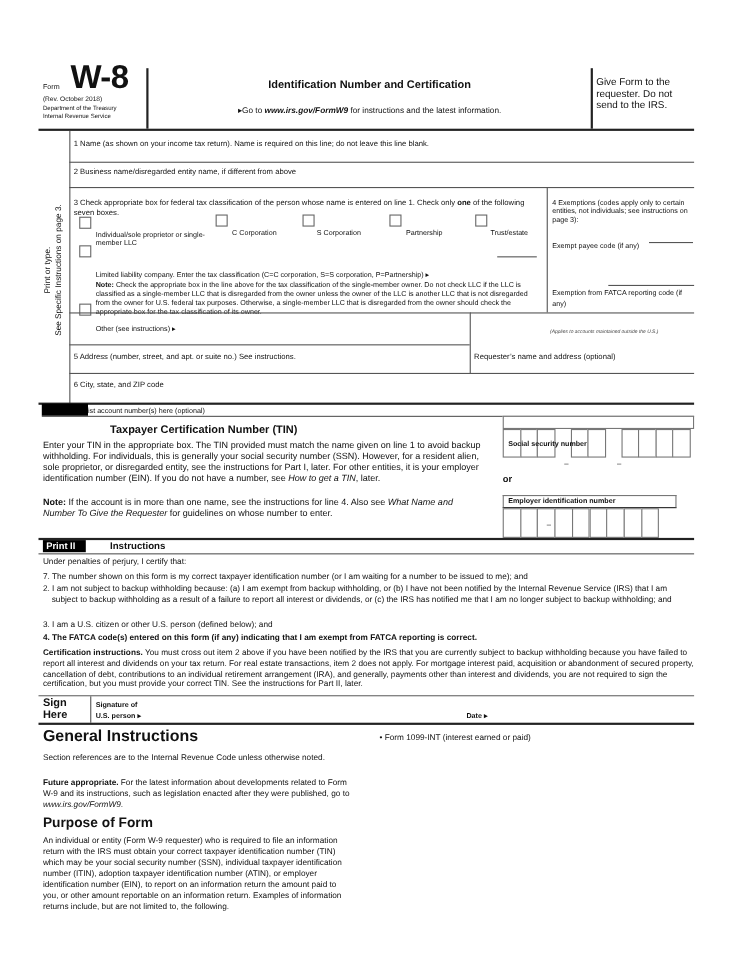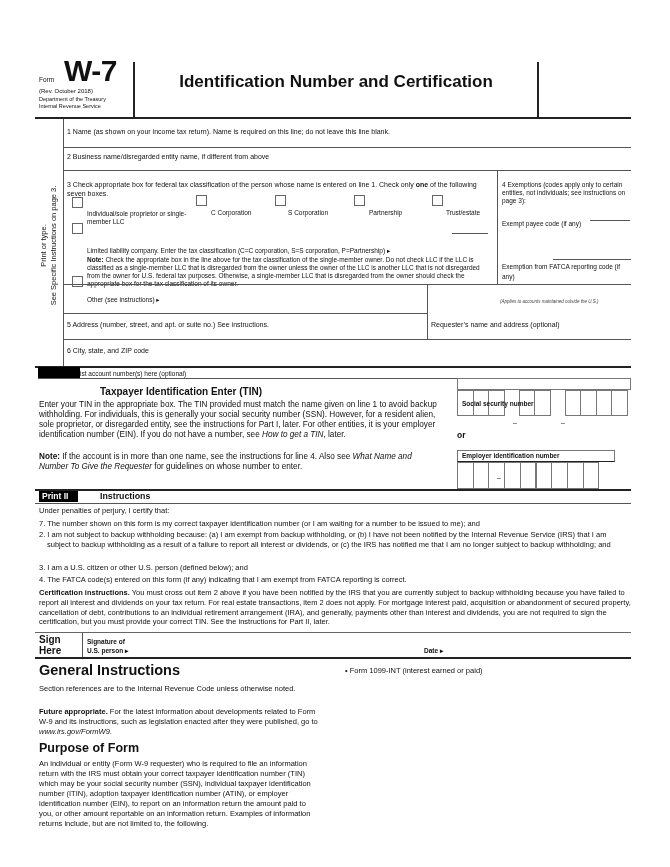--- a/index.html
+++ b/index.html
@@ -16,30 +16,34 @@
   .cb { position:absolute; width:9px; height:9px; border:1px solid #666; background:#fff; }
   .b { font-weight:bold; }
   .i { font-style:italic; }
   .cell { position:absolute; border:1px solid #777; box-sizing:border-box; background:#fff; }
 </style>
 </head>
 <body>
 
 <div class="abs" style="left:0;top:0;width:670px;height:120px;">
   <span class="abs" style="left:39px;top:76px;font-size:6.5px;">Form</span>
-  <span class="abs b" style="left:64px;top:54px;font-size:30px;letter-spacing:-0.5px;">W-7</span>
+  <span class="abs b" style="left:64px;top:54px;font-size:30px;letter-spacing:-0.5px;">W-8</span>
   <div class="abs t6" style="left:39px;top:88px;">(Rev. October 2018)</div>
   <div class="abs" style="left:39px;top:96px;font-size:5.5px;">Department of the Treasury</div>
   <div class="abs" style="left:39px;top:103px;font-size:5.5px;">Internal Revenue Service</div>
 
   <div class="vthick" style="left:133px;top:62px;height:55px;"></div>
 
-  <div class="abs b" style="left:136px;top:72px;width:400px;text-align:center;font-size:17px;">Identification Number and Certification</div>
+  <div class="abs b" style="left:136px;top:72px;width:400px;text-align:center;font-size:10px;">Identification Number and Certification</div>
+  <div class="abs" style="left:136px;top:96px;width:400px;text-align:center;font-size:7.5px;">
+    <span>▸Go to </span><span class="i b">www.irs.gov/FormW9</span><span> for instructions and the latest information.</span>
+  </div>
 
   <div class="vthick" style="left:537px;top:62px;height:55px;"></div>
+  <div class="abs" style="left:542px;top:69px;width:90px;font-size:9px;line-height:10.5px;">Give Form to the requester. Do not send to the IRS.</div>
 
   <div class="hthick" style="left:35px;top:117px;width:596px;"></div>
 </div>
 
 <div class="vline" style="left:63px;top:119px;height:250px;"></div>
 
 <div class="abs" style="left:30px;top:176px;width:36px;height:140px;">
   <div class="abs" style="left:-52px;top:60px;width:140px;transform:rotate(-90deg);text-align:center;font-size:7.5px;line-height:9.5px;">
     <div>Print or type.</div>
     <div>See Specific Instructions on page 3.</div>
@@ -99,21 +103,21 @@
 <div class="hline" style="left:63px;top:339px;width:568px;"></div>
 
 <div class="abs t7" style="left:67px;top:347px;">6  City, state, and ZIP code</div>
 <div class="abs" style="left:64px;top:356px;width:362px;height:10px;"></div>
 <div class="hthick" style="left:35px;top:366px;width:596px;"></div>
 
 <div class="abs" style="left:38px;top:367px;width:42px;height:11px;background:#000;"></div>
 <div class="abs" style="left:80px;top:370px;font-size:6.5px;">ist account number(s) here (optional)</div>
 <div class="hline" style="left:38px;top:378px;width:593px;"></div>
 
-<div class="abs b" style="left:100px;top:386px;font-size:10px;">Taxpayer Identification Enter (TIN)</div>
+<div class="abs b" style="left:100px;top:386px;font-size:10px;">Taxpayer Certification Number (TIN)</div>
 <div class="abs t8" style="left:39px;top:400px;width:403px;">
   <span>Enter your TIN in the appropriate box. The TIN provided must match the name given on line 1 to avoid backup withholding. For individuals, this is generally your social security number (SSN). However, for a resident alien, sole proprietor, or disregarded entity, see the instructions for Part I, later. For other entities, it is your employer identification number (EIN). If you do not have a number, see </span><span class="i">How to get a TIN</span><span>, later.</span>
 </div>
 <div class="abs t8" style="left:39px;top:452px;width:403px;">
   <span class="b">Note:</span><span> If the account is in more than one name, see the instructions for line 4. Also see </span><span class="i">What Name and Number To Give the Requester</span><span> for guidelines on whose number to enter.</span>
 </div>
 
 <div class="cell" style="left:457px;top:378px;width:174px;height:12px;"></div>
 <div id="ssn-cells">
     <div class="cell" style="left: 457px; top: 390px; width: 16.5px; height: 26px;"></div>
@@ -148,21 +152,21 @@
 
 <div class="hthick" style="left:35px;top:489px;width:596px;"></div>
 
 <div class="abs b" style="left:39px;top:491px;width:36px;height:11px;background:#000;color:#fff;font-size:8.5px;line-height:11px;padding-left:3px;">Print II</div>
 <div class="abs b" style="left:100px;top:491px;font-size:8.8px;line-height:11px;">Instructions</div>
 <div class="hline" style="left:35px;top:503px;width:596px;"></div>
 <div class="abs t8" style="left:39px;top:506px;font-size:7.5px;">Under penalties of perjury, I certify that:</div>
 <div class="abs t8" style="left:39px;top:519px;width:590px;font-size:7.5px;">7. The number shown on this form is my correct taxpayer identification number (or I am waiting for a number to be issued to me); and</div>
 <div class="abs t8" style="left:39px;top:530px;width:590px;font-size:7.5px;padding-left:8px;text-indent:-8px;box-sizing:border-box;">2. I am not subject to backup withholding because: (a) I am exempt from backup withholding, or (b) I have not been notified by the Internal Revenue Service (IRS) that I am subject to backup withholding as a result of a failure to report all interest or dividends, or (c) the IRS has notified me that I am no longer subject to backup withholding; and</div>
 <div class="abs t8" style="left:39px;top:563px;width:590px;font-size:7.5px;">3. I am a U.S. citizen or other U.S. person (defined below); and</div>
-<div class="abs t8" style="left:39px;top:575px;width:590px;font-size:7.5px;">4. The FATCA code(s) entered on this form (if any) indicating that I am exempt from FATCA reporting is correct.</div>
+<div class="abs t8" style="left:39px;top:575px;width:590px;font-size:7.5px;font-weight:bold;">4. The FATCA code(s) entered on this form (if any) indicating that I am exempt from FATCA reporting is correct.</div>
 <div class="abs t8" style="left:39px;top:588px;width:592px;font-size:7.5px;line-height:9.8px;">
   <span class="b">Certification instructions.</span><span> You must cross out item 2 above if you have been notified by the IRS that you are currently subject to backup withholding because you have failed to report all interest and dividends on your tax return. For real estate transactions, item 2 does not apply. For mortgage interest paid, acquisition or abandonment of secured property, cancellation of debt, contributions to an individual retirement arrangement (IRA), and generally, payments other than interest and dividends, you are not required to sign the certification, but you must provide your correct TIN. See the instructions for Part II, later.</span>
 </div>
 
 <div class="hline" style="left:35px;top:632px;width:596px;border-top-color:#666;"></div>
 <div class="abs b" style="left:39px;top:634px;width:36px;font-size:10px;line-height:11px;">Sign Here</div>
 <div class="vline" style="left:82px;top:633px;height:24px;"></div>
 <div class="abs b" style="left:87px;top:638px;font-size:6.5px;">Signature of</div>
 <div class="abs b" style="left:87px;top:647px;font-size:6.5px;">U.S. person ▸</div>
 <div class="abs" style="left:140px;top:636px;width:280px;height:18px;"></div>

